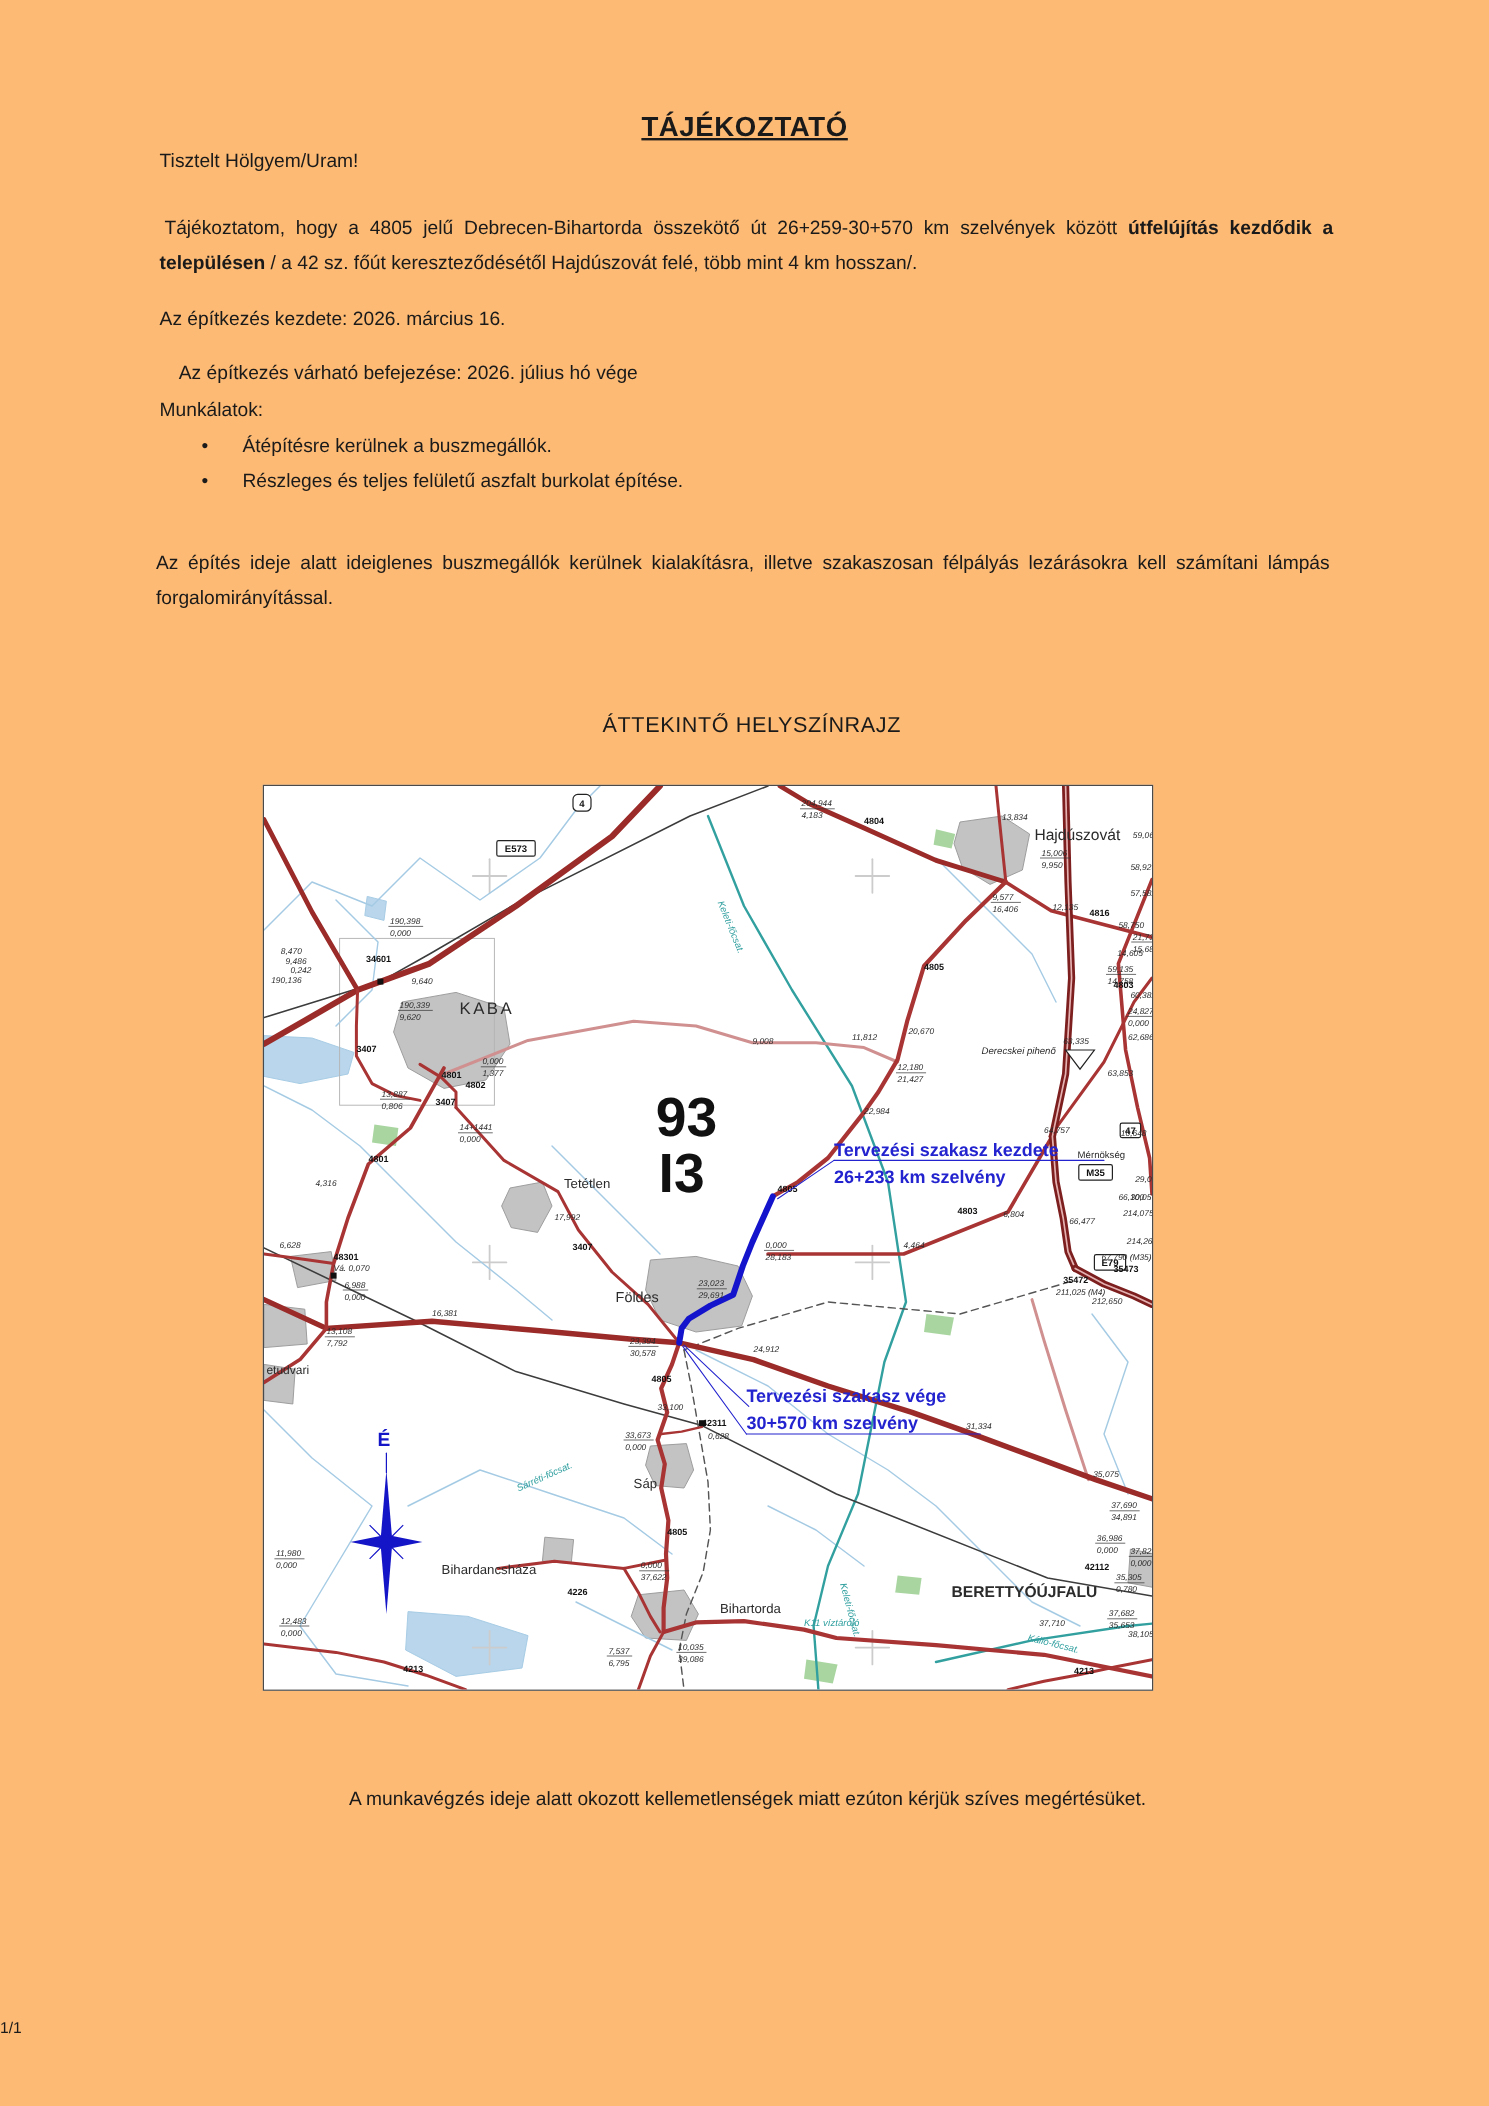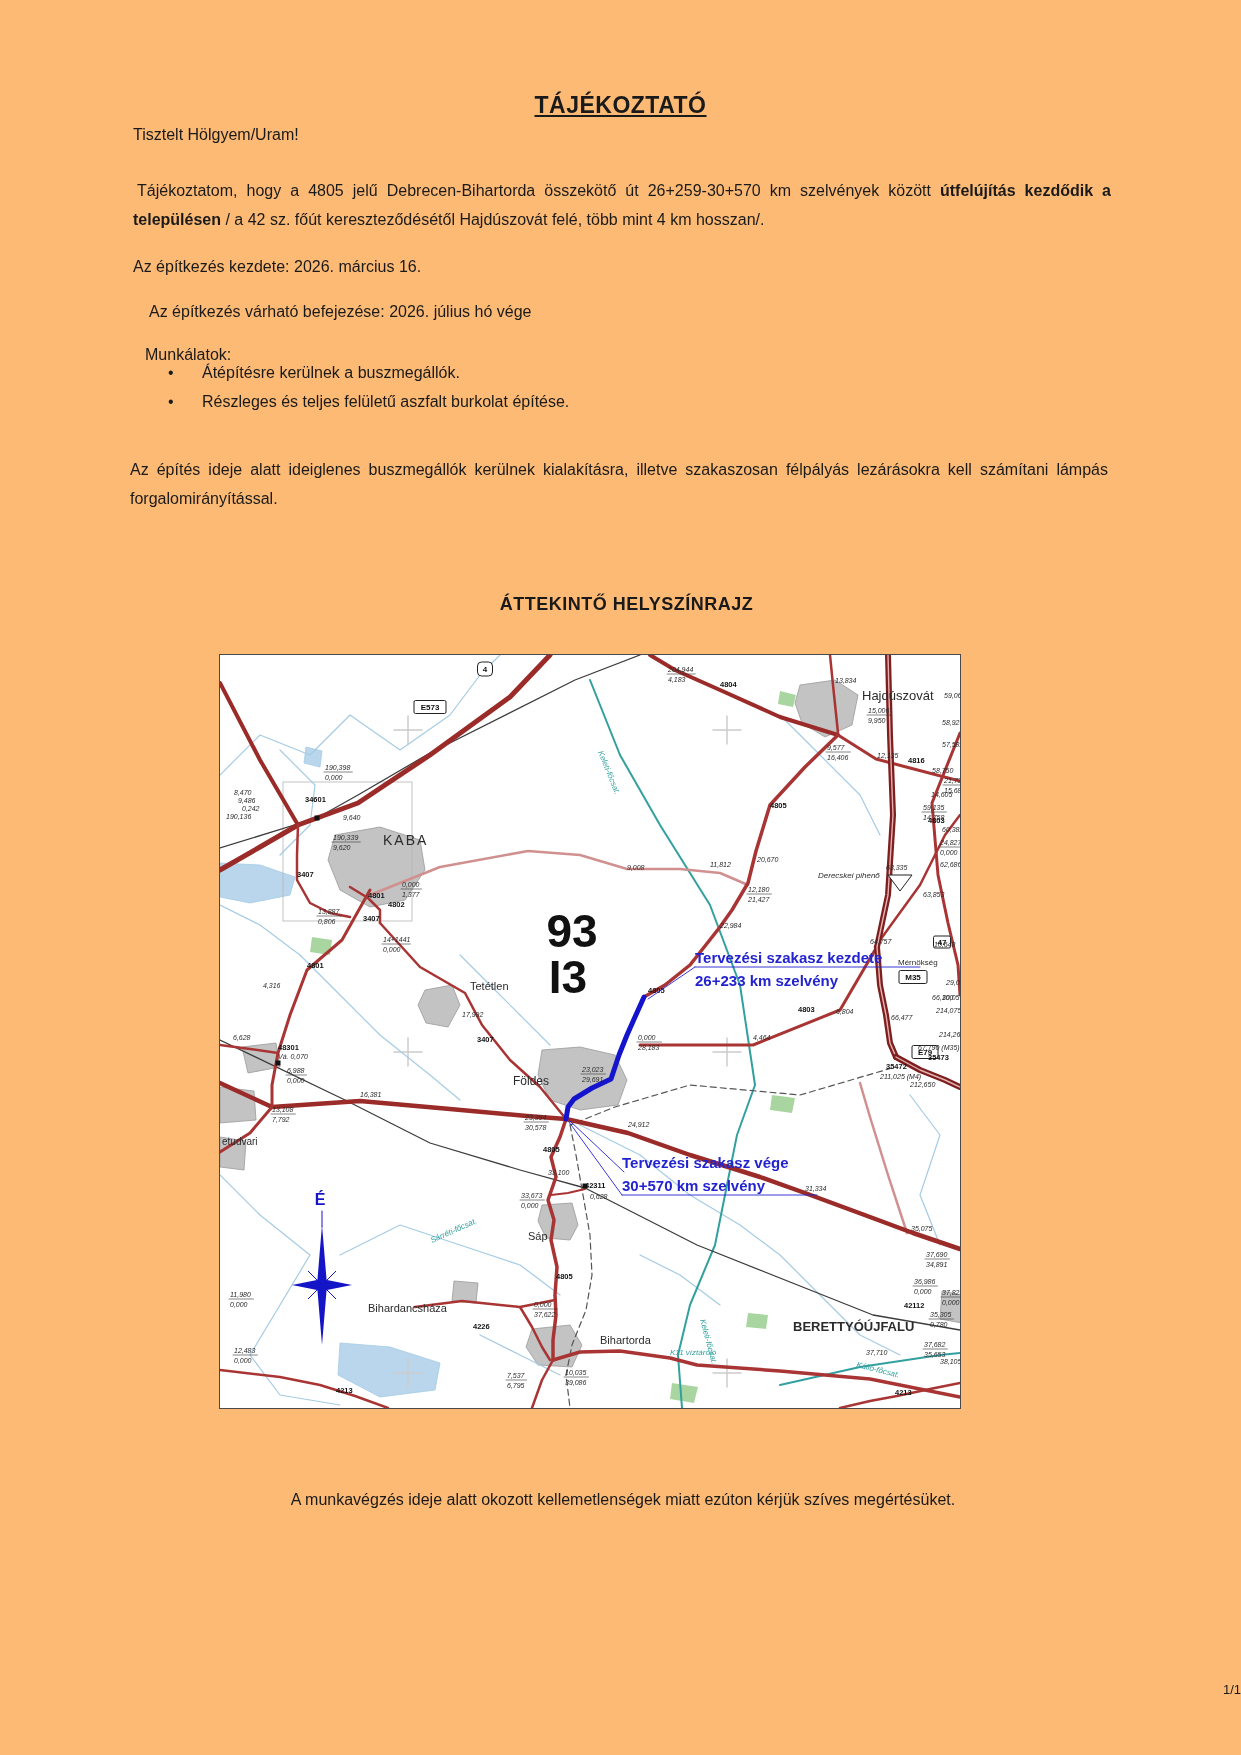--- a/index.html
+++ b/index.html
@@ -6,35 +6,35 @@
   .page{position:relative;width:1241px;height:1755px;background:#fdba74;margin:0 auto;
         font-family:"Liberation Sans",sans-serif;color:#1a1a1a;overflow:hidden;}
   .page *{box-sizing:border-box;}
   .title{position:absolute;left:0;top:92px;width:100%;text-align:center;font-size:23px;
          font-weight:bold;text-decoration:underline;margin:0;letter-spacing:.5px;}
   .salut{position:absolute;left:133px;top:126px;font-size:16px;margin:0;}
   .intro{position:absolute;left:133px;top:176px;width:978px;font-size:16px;line-height:29px;
          text-align:justify;margin:0;text-indent:4px;}
   .startline{position:absolute;left:133px;top:258px;font-size:16px;margin:0;}
   .endline{position:absolute;left:133px;top:287px;font-size:16px;margin:16px;}
-  .works{position:absolute;left:133px;top:334px;font-size:16px;margin:12px;}
+  .works{position:absolute;left:133px;top:334px;font-size:16px;margin:0;}
   .workslist{position:absolute;left:168px;top:358px;margin:0;padding:0;list-style:none;
              font-size:16px;line-height:29px;}
   .workslist li{padding-left:34px;position:relative;}
   .workslist li::before{content:"•";position:absolute;left:0;top:0;}
   .note{position:absolute;left:130px;top:455px;width:978px;font-size:16px;line-height:29px;
         text-align:justify;margin:0;}
   .mapheading{position:absolute;left:0;top:594px;width:100%;text-align:center;font-size:18px;
-              font-weight:bold;margin:0;letter-spacing:.5px;padding-left:12px;}
+              font-weight:normal;margin:0;letter-spacing:.5px;padding-left:12px;}
   .mapbox{position:absolute;left:219px;top:654px;width:742px;height:755px;
           border:1px solid #4a4a4a;background:#ffffff;}
   .mapbox svg{display:block;}
   .closing{position:absolute;left:131px;top:1488px;width:978px;text-align:center;
            font-size:16px;margin:3px;}
-  .pageno{position:absolute;left:0;top:1682px;width:100%;text-align:right;font-size:13px;margin:0;}
+  .pageno{position:absolute;left:0;top:1682px;width:100%;text-align:left;font-size:13px;margin:0;}
 </style>
 </head>
 <body>
 
 <div class="page">
   <h1 class="title">TÁJÉKOZTATÓ</h1>
   <p class="salut">Tisztelt Hölgyem/Uram!</p>
   <p class="intro"><span>Tájékoztatom, hogy a 4805 jelű Debrecen-Bihartorda összekötő út 26+259-30+570 km szelvények között </span><strong>útfelújítás kezdődik a településen</strong><span> / a 42 sz. főút kereszteződésétől Hajdúszovát felé, több mint 4 km hosszan/.</span></p>
   <p class="startline">Az építkezés kezdete: 2026. március 16.</p>
   <p class="endline">Az építkezés várható befejezése: 2026. július hó vége</p>

